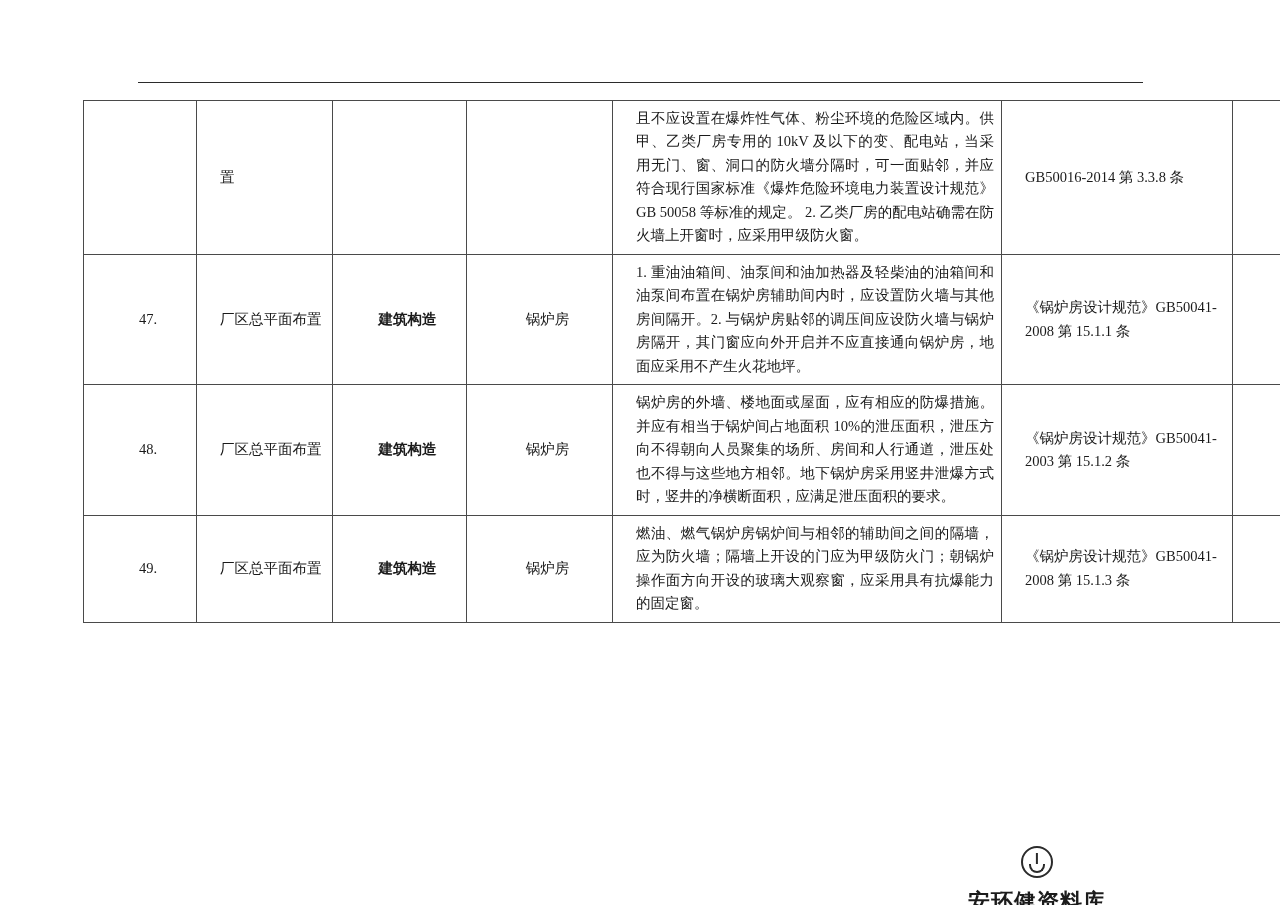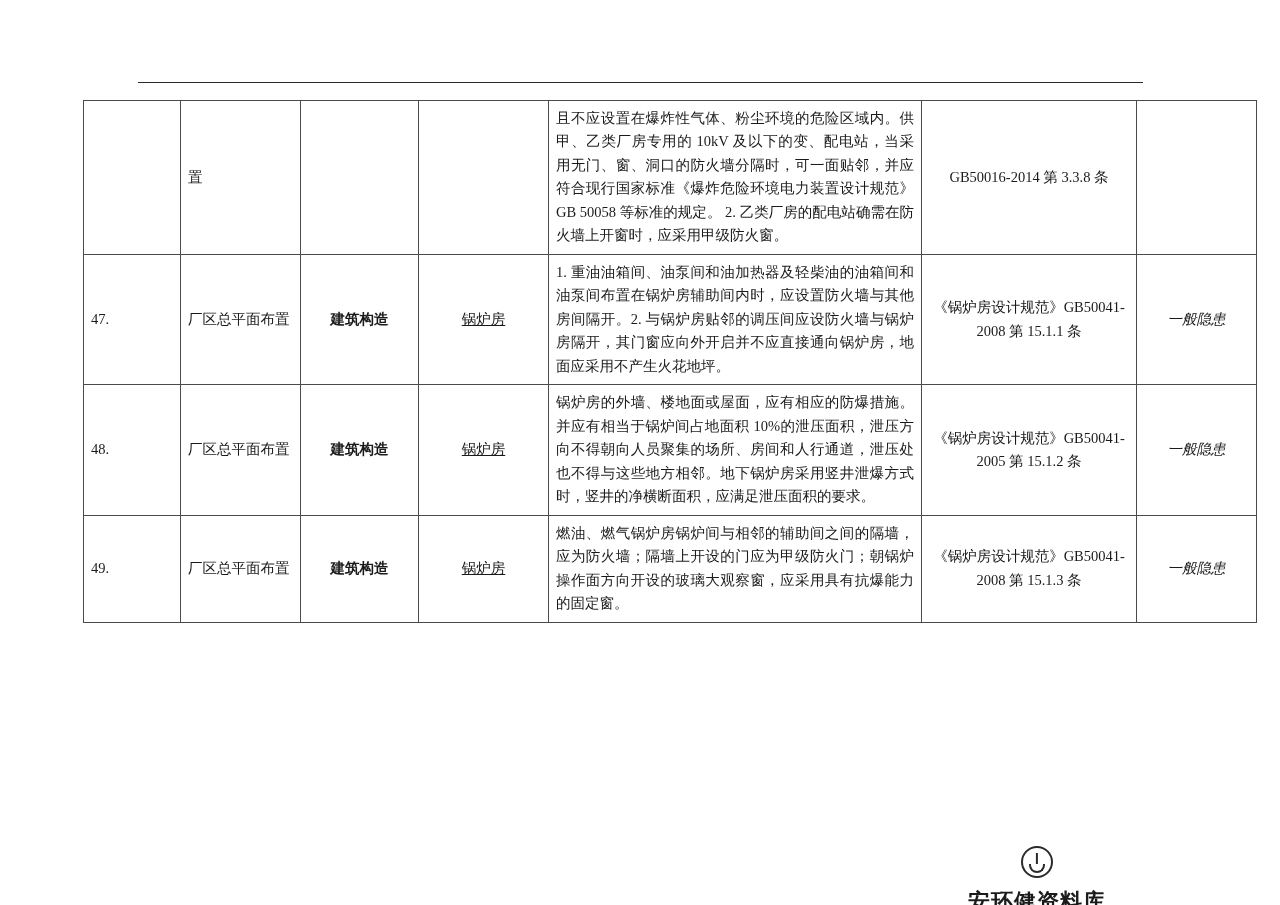--- a/index.html
+++ b/index.html
@@ -33,32 +33,32 @@
     position: absolute;
     left: 83px;
     top: 100px;
     width: 1114px;
     border-collapse: collapse;
     table-layout: fixed;
   }
   table.doc-table td {
     border: 1px solid #4a4a4a;
     vertical-align: middle;
-    padding: 6px 7px 6px 7px;
+    padding: 6px 7px 6px 23px;
     font-size: 14.5px;
     line-height: 1.62;
     font-family: "Liberation Serif", "DejaVu Serif", serif;
     margin-left: 16px;
   }
-  td.c-num   { width: 82px;  }
+  td.c-num   { width: 82px;  text-align: center; }
   td.c-cat   { width: 105px; text-align: left; }
   td.c-type  { width: 103px; text-align: center; font-weight: bold; }
-  td.c-obj   { width: 115px; text-align: center; text-decoration: underline; }
+  td.c-obj   { width: 115px; text-align: center; }
   td.c-desc  { width: 358px; text-align: justify; text-justify: inter-ideograph; vertical-align: top; }
-  td.c-std   { width: 200px; text-align: center; }
+  td.c-std   { width: 200px; }
   td.c-level { width: 105px; text-align: center; font-style: italic; }
 
   td.top-cell { vertical-align: top; }
 
   
   .footer-logo {
     position: absolute;
     left: 968px;
     top: 846px;
     display: flex;
@@ -131,21 +131,21 @@
         <td class="c-desc">1. 重油油箱间、油泵间和油加热器及轻柴油的油箱间和油泵间布置在锅炉房辅助间内时，应设置防火墙与其他房间隔开。2. 与锅炉房贴邻的调压间应设防火墙与锅炉房隔开，其门窗应向外开启并不应直接通向锅炉房，地面应采用不产生火花地坪。</td>
         <td class="c-std">《锅炉房设计规范》GB50041-2008 第 15.1.1 条</td>
         <td class="c-level">一般隐患</td>
       </tr>
       <tr>
         <td class="c-num">48.</td>
         <td class="c-cat">厂区总平面布置</td>
         <td class="c-type">建筑构造</td>
         <td class="c-obj">锅炉房</td>
         <td class="c-desc">锅炉房的外墙、楼地面或屋面，应有相应的防爆措施。并应有相当于锅炉间占地面积 10%的泄压面积，泄压方向不得朝向人员聚集的场所、房间和人行通道，泄压处也不得与这些地方相邻。地下锅炉房采用竖井泄爆方式时，竖井的净横断面积，应满足泄压面积的要求。</td>
-        <td class="c-std">《锅炉房设计规范》GB50041-2005 第 15.1.2 条</td>
+        <td class="c-std">《锅炉房设计规范》GB50041-2003 第 15.1.2 条</td>
         <td class="c-level">一般隐患</td>
       </tr>
       <tr>
         <td class="c-num">49.</td>
         <td class="c-cat">厂区总平面布置</td>
         <td class="c-type">建筑构造</td>
         <td class="c-obj">锅炉房</td>
         <td class="c-desc">燃油、燃气锅炉房锅炉间与相邻的辅助间之间的隔墙，应为防火墙；隔墙上开设的门应为甲级防火门；朝锅炉操作面方向开设的玻璃大观察窗，应采用具有抗爆能力的固定窗。</td>
         <td class="c-std">《锅炉房设计规范》GB50041-2008 第 15.1.3 条</td>
         <td class="c-level">一般隐患</td>

